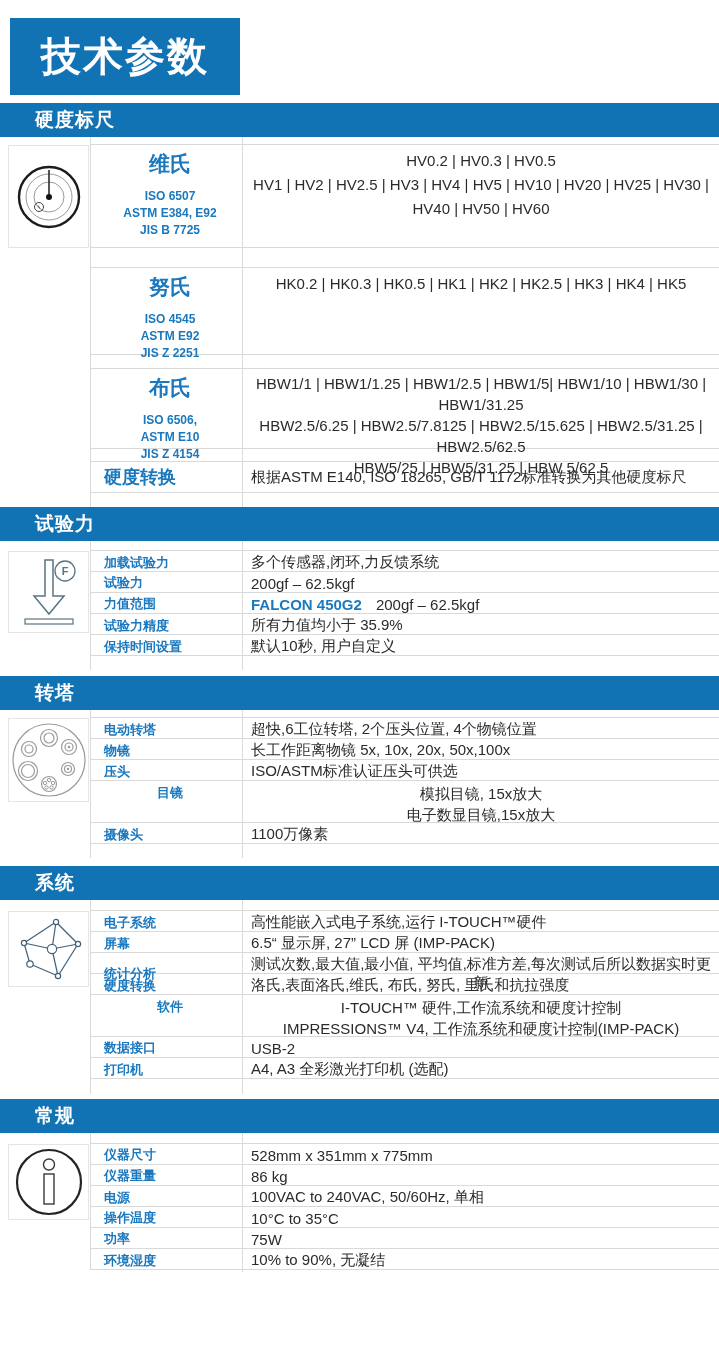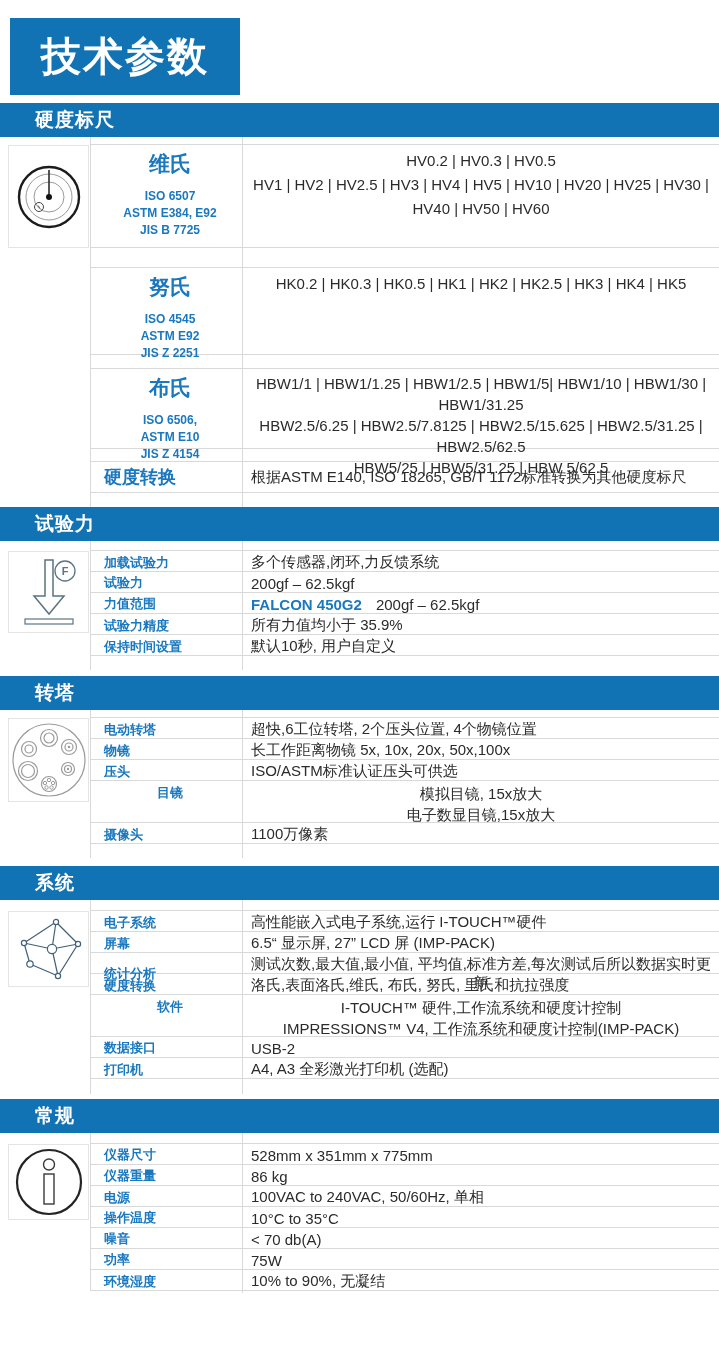--- a/index.html
+++ b/index.html
@@ -344,24 +344,20 @@
         </div>
         <div class="row bb" style="height:21px">
           <div class="lc">电源</div>
           <div class="vc">100VAC to 240VAC, 50/60Hz, 单相</div>
         </div>
         <div class="row bb" style="height:21px">
           <div class="lc">操作温度</div>
           <div class="vc">10°C to 35°C</div>
         </div>
         <div class="row bb" style="height:21px">
-          <div class="lc">噪音</div>
-          <div class="vc">&lt; 70 db(A)</div>
-        </div>
-        <div class="row bb" style="height:21px">
           <div class="lc">功率</div>
           <div class="vc">75W</div>
         </div>
         <div class="row bb" style="height:21px">
           <div class="lc">环境湿度</div>
           <div class="vc">10% to 90%, 无凝结</div>
         </div>
       </div>
     </div>
   </section>

